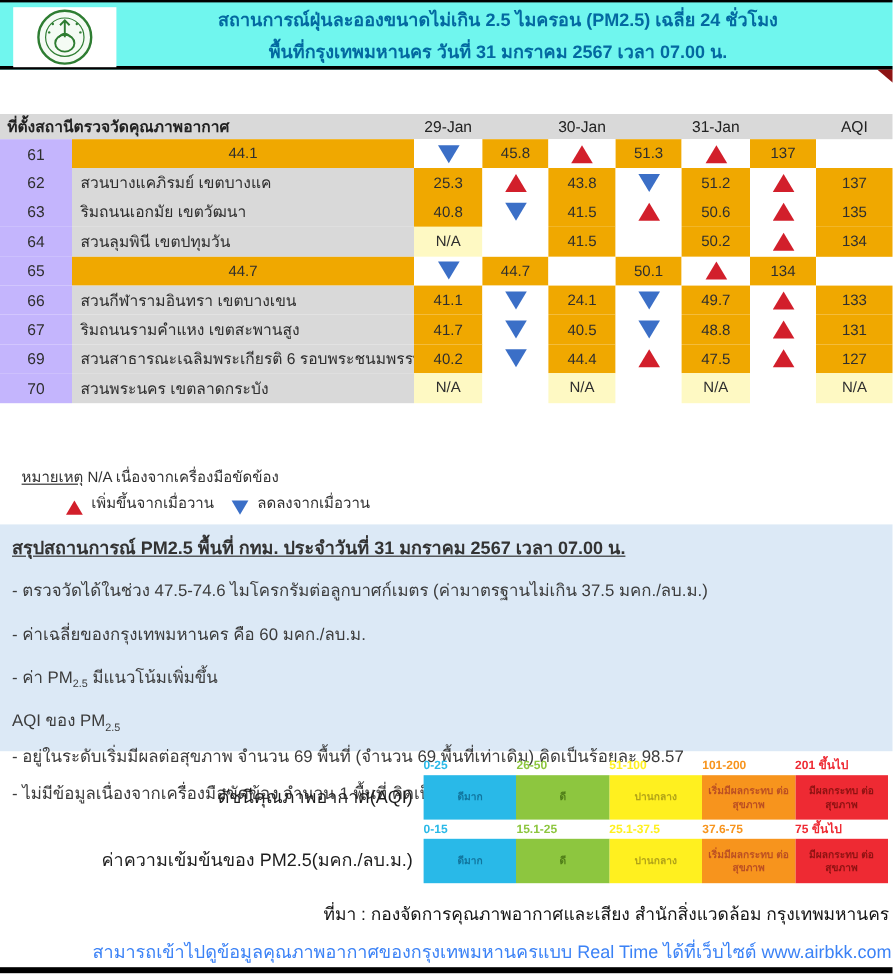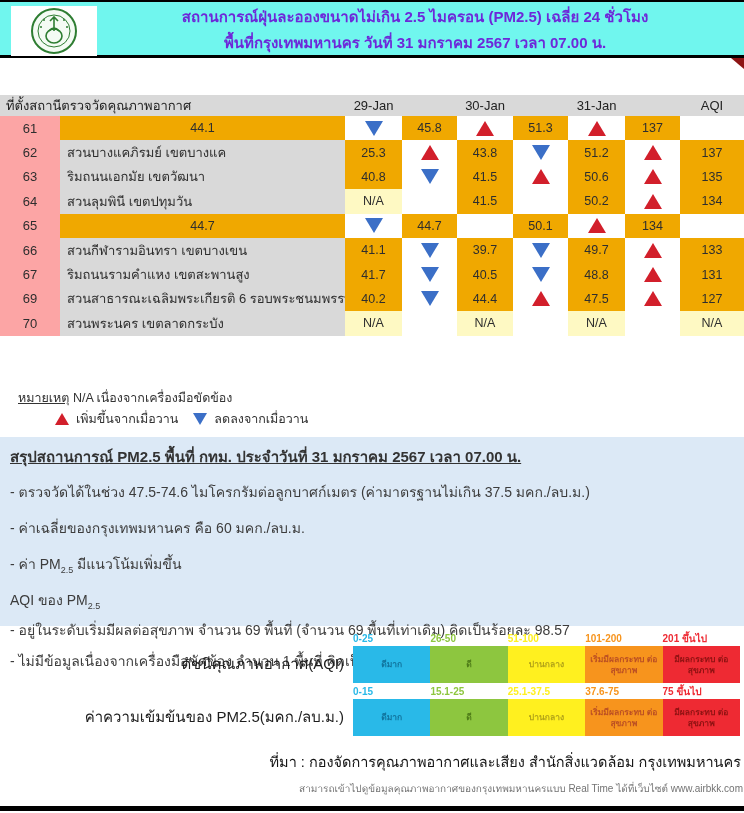--- a/index.html
+++ b/index.html
@@ -6,52 +6,52 @@
   .page{position:relative;width:744px;height:813px;background:#fff;overflow:hidden;
         font-family:"Liberation Sans","DejaVu Sans",sans-serif;color:#222;}
 
   
   .hdr{position:absolute;left:0;top:0;width:744px;height:58px;background:#70f6ee;
        border-top:2px solid #000;border-bottom:3px solid #000;box-sizing:border-box;}
   .hdr-logo{position:absolute;left:11px;top:4px;width:86px;height:50px;background:#fff;
             display:flex;align-items:center;justify-content:center;}
   .hdr-titles{position:absolute;left:100px;top:0;width:630px;height:56px;display:flex;
               flex-direction:column;align-items:center;justify-content:space-evenly;}
-  .hdr-line{font-size:15px;font-weight:bold;color:#6d28d9;white-space:nowrap;}
+  .hdr-line{font-size:15px;font-weight:bold;color:#0369a1;white-space:nowrap;}
 
   .corner-flag{position:absolute;right:0;top:58px;width:0;height:0;
                border-top:11px solid #8d1414;border-left:13px solid transparent;}
 
   
   .grid{display:grid;grid-template-columns:60px 285px 57px 55px 56px 55px 57px 55px 64px;}
   .pre-row{position:absolute;left:0;top:61px;width:744px;height:33px;align-items:end;}
   .pre-lbl{font-size:13px;color:#333;text-align:center;padding-bottom:2px;}
 
   .tbl-head{position:absolute;left:0;top:95px;width:744px;height:21px;background:#d9d9d9;
             align-items:center;font-size:13px;color:#222;}
-  .th-station{grid-column:1 / span 2;padding-left:6px;font-weight:normal;}
+  .th-station{grid-column:1 / span 2;padding-left:6px;font-weight:bold;}
   .th-c{text-align:center;}
 
   .tbl-body{position:absolute;left:0;top:116px;width:744px;}
   .tbl-row{height:24.4px;align-items:stretch;}
   .c{display:flex;align-items:center;justify-content:center;font-size:13px;color:#2e2e2e;}
-  .c.num{background:#fca5a5;}
+  .c.num{background:#c4b5fd;}
   .c.loc{background:#d9d9d9;justify-content:flex-start;padding-left:7px;white-space:nowrap;overflow:hidden;}
   .c.val{background:#f0a800;font-size:12.5px;}
   .c.val.white{background:#fef9c3;}
   .c.arr{background:#fff;}
   .tri{width:0;height:0;}
   .tri.up{border-left:9px solid transparent;border-right:9px solid transparent;border-bottom:15px solid #d21f2b;}
   .tri.down{border-left:9px solid transparent;border-right:9px solid transparent;border-top:15px solid #3b6fc7;}
 
   
   .note1{position:absolute;left:18px;top:388px;font-size:12.5px;color:#333;}
   .note1 .u{text-decoration:underline;}
   .note2{position:absolute;left:55px;top:409px;font-size:12.5px;color:#333;
-         display:flex;align-items:center;gap:7px;}
+         display:flex;align-items:flex-end;gap:7px;}
   .mini{width:0;height:0;}
   .mini.up{border-left:7px solid transparent;border-right:7px solid transparent;border-bottom:12px solid #d21f2b;}
   .mini.down{border-left:7px solid transparent;border-right:7px solid transparent;border-top:12px solid #3b6fc7;}
 
   
   .summary{position:absolute;left:0;top:437px;width:744px;height:189px;background:#dce9f6;
            box-sizing:border-box;padding:8px 12px 0 10px;color:#3c3c3c;}
   .sum-title{font-size:15px;font-weight:bold;text-decoration:underline;color:#333;margin-bottom:12px;}
   .sum-line{font-size:14px;margin-bottom:14px;}
   .aqi-head{font-size:14px;margin:2px 0 8px 0;}
@@ -64,21 +64,21 @@
                font-size:15px;color:#1d1d1d;}
   .scale-bar{position:absolute;left:353px;top:0;display:flex;}
   .seg{width:77.4px;}
   .seg-range{height:15px;line-height:15px;text-align:left;font-size:10px;font-weight:bold;}
   .seg-box{height:37px;display:flex;align-items:center;justify-content:center;
            text-align:center;font-size:8.5px;font-weight:bold;line-height:1.2;
            box-sizing:border-box;padding:0 5px;}
 
   
   .src1{position:absolute;right:3px;top:750px;font-size:14.5px;color:#141414;}
-  .src2{position:absolute;right:1px;top:781px;font-size:10px;color:#737373;}
+  .src2{position:absolute;right:1px;top:781px;font-size:15px;color:#3b82f6;}
   .bottom-bar{position:absolute;left:0;top:806px;width:744px;height:5px;background:#000;}
 </style>
 </head>
 <body>
 
 <div class="page">
 
   <div class="hdr">
     <div class="hdr-logo">
       <svg width="48" height="48" viewBox="0 0 48 48">
@@ -198,21 +198,21 @@
         <div class="c val">134</div>
       </div>
 
       <div class="tbl-row grid">
         <div class="c num">66</div>
         <div class="c loc">สวนกีฬารามอินทรา เขตบางเขน</div>
         <div class="c val">41.1</div>
         <div class="c arr">
           <span class="tri down"></span>
         </div>
-        <div class="c val">39.7</div>
+        <div class="c val">24.1</div>
         <div class="c arr">
           <span class="tri down"></span>
         </div>
         <div class="c val">49.7</div>
         <div class="c arr">
           <span class="tri up"></span>
         </div>
         <div class="c val">133</div>
       </div>
 

